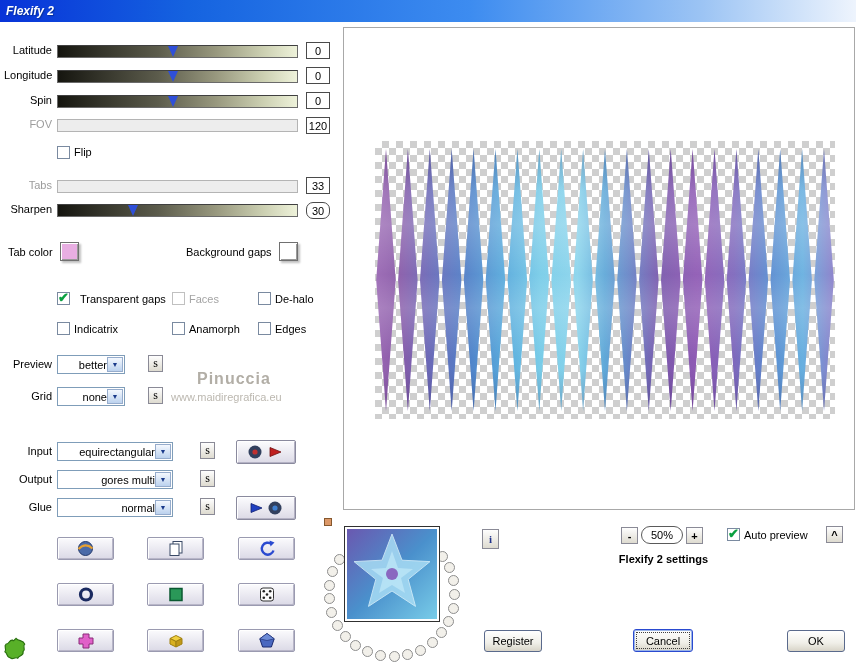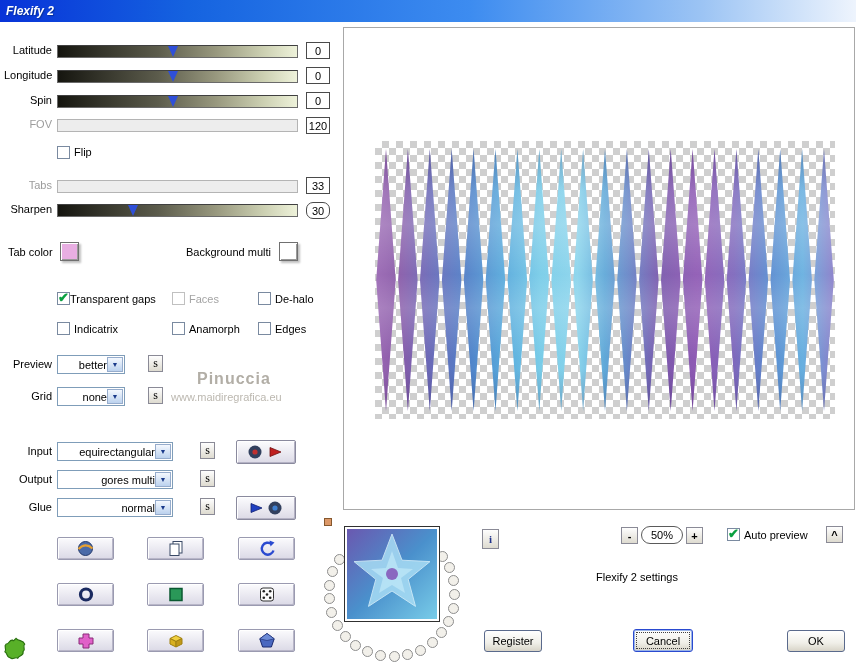--- a/index.html
+++ b/index.html
@@ -59,21 +59,21 @@
   .checker { position:absolute; left:31px; top:113px; width:460px; height:278px;
     background: conic-gradient(#cfcfcf 25%, #ffffff 25% 50%, #cfcfcf 50% 75%, #ffffff 75%);
     background-size: 14px 14px; }
   .wm1 { position:absolute; left:197px; top:370px; font-size:16px; font-weight:bold; color:#b2aea6;
     letter-spacing:1px; text-shadow:1px 1px 0 #fff; }
   .wm2 { position:absolute; left:171px; top:391px; font-size:11px; color:#bcb8b0; text-shadow:1px 1px 0 #fff; }
   .thumbframe { position:absolute; left:344px; top:526px; width:96px; height:96px;
     border:1px solid #303030; background:#fff; padding:2px; }
   .dot { position:absolute; width:11px; height:11px; border-radius:50%; border:1px solid #8e8e8e; background:#f2f0ea; }
   .orangesq { position:absolute; left:324px; top:518px; width:8px; height:8px; background:#dc9868; border:1px solid #86582e; }
-  .settings-text { position:absolute; left:596px; top:571px; width:135px; text-align:left; }
+  .settings-text { position:absolute; left:596px; top:553px; width:135px; text-align:center;font-weight:bold; }
   svg { display:block; }
 </style>
 </head>
 <body>
 
 <div id="window">
 
   <div class="titlebar">
     <span>Flexify 2</span>
   </div>
@@ -108,25 +108,25 @@
   <input class="val" style="top: 177px;" value="33">
 
   <span class="lbl" style="top:203px">Sharpen</span>
   <div class="slider" style="top:204px">
     <div class="mark" style="left:70px"></div>
   </div>
   <input class="val" style="top: 202px; border-radius: 7px;" value="30">
 
   <span class="cbl" style="left:8px;top:246px">Tab color</span>
   <div class="swatch" style="left:60px;top:242px;background:#e8aee2"></div>
-  <span class="cbl" style="left:186px;top:246px">Background multi</span>
+  <span class="cbl" style="left:186px;top:246px">Background gaps</span>
   <div class="swatch" style="left:279px;top:242px;background:#ffffff"></div>
 
   <div class="cb checked" style="left:57px;top:292px"></div>
-  <span class="cbl" style="left:70px;top:293px">Transparent gaps</span>
+  <span class="cbl" style="left:80px;top:293px">Transparent gaps</span>
   <div class="cb" style="left:172px;top:292px;border-color:#c0c0c0"></div>
   <span class="cbl dis" style="left:189px;top:293px">Faces</span>
   <div class="cb" style="left:258px;top:292px"></div>
   <span class="cbl" style="left:275px;top:293px">De-halo</span>
 
   <div class="cb" style="left:57px;top:322px"></div>
   <span class="cbl" style="left:74px;top:323px">Indicatrix</span>
   <div class="cb" style="left:172px;top:322px"></div>
   <span class="cbl" style="left:189px;top:323px">Anamorph</span>
   <div class="cb" style="left:258px;top:322px"></div>

